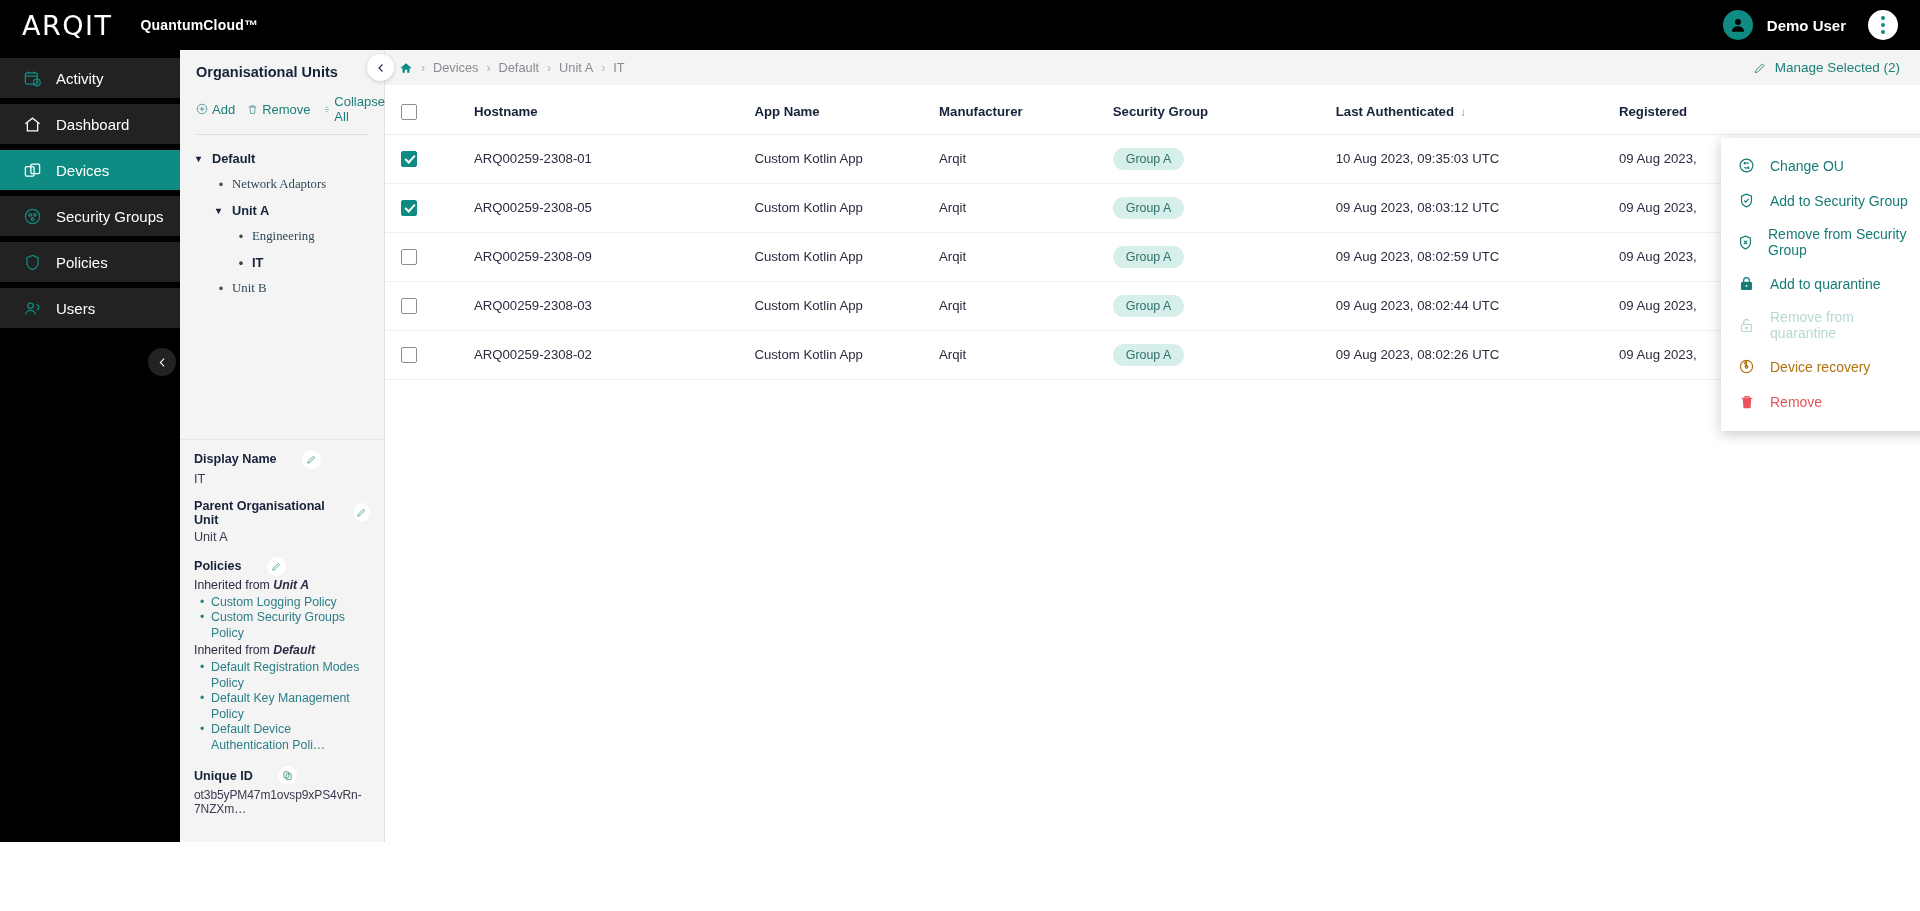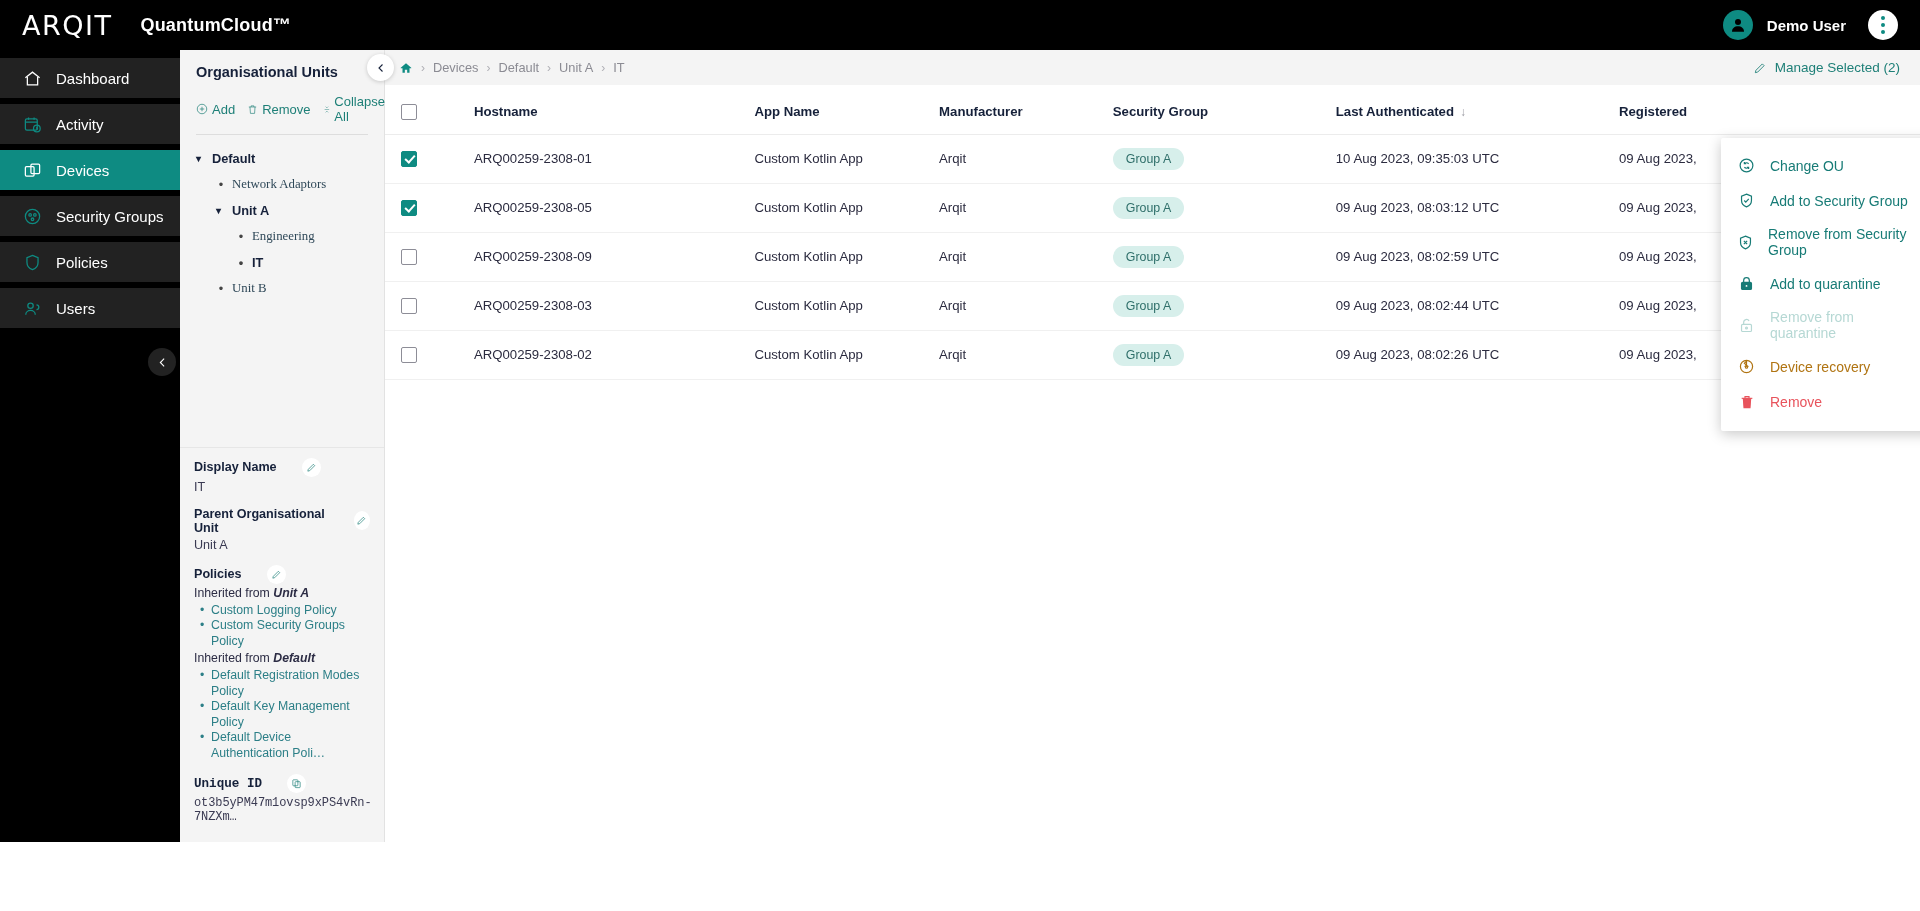--- a/index.html
+++ b/index.html
@@ -12,21 +12,21 @@
 
   
   .topbar {
     height: 50px; background: #000000; display: flex; align-items: center;
     padding: 0 22px; flex: 0 0 50px; position: relative; z-index: 40;
   }
   .logo {
     color: #ffffff; font-size: 27px; letter-spacing: 1.5px; font-weight: 400;
     font-family: "DejaVu Sans", sans-serif;
   }
-  .product { color: #ffffff; font-size: 18px; font-weight: bold; margin-left: 28px; letter-spacing: .2px; }
+  .product { color: #ffffff; font-size: 14px; font-weight: bold; margin-left: 28px; letter-spacing: .2px; }
   .topbar-right { margin-left: auto; display: flex; align-items: center; gap: 14px; }
   .avatar-circle {
     width: 30px; height: 30px; border-radius: 50%; background: #0e8b82;
     display: flex; align-items: center; justify-content: center;
   }
   .avatar-circle svg { display: block; }
   .username { color: #ffffff; font-size: 15px; font-weight: bold; }
   .kebab {
     width: 30px; height: 30px; border-radius: 50%; background: #ffffff;
     display: flex; flex-direction: column; align-items: center; justify-content: center; gap: 3px;
@@ -193,39 +193,39 @@
         <i></i>
           <i></i>
           <i></i>
       </div>
     </div>
   </div>
 
   <div class="body">
 
     <div class="leftnav">
-      <div class="navitem active" style="background:#222;">
-        <span class="nicon">
-          <svg width="19" height="19" viewBox="0 0 24 24">
-              <path d="M3 11l9-7 9 7"></path>
-              <path d="M5.5 10v10h13V10"></path>
-            </svg>
-        </span>
-        <span>Dashboard</span>
-      </div>
       <div class="navitem">
         <span class="nicon">
           <svg width="19" height="19" viewBox="0 0 24 24">
               <rect x="3" y="5" width="15" height="14" rx="2"></rect>
               <path d="M3 9h15M7 3v3M14 3v3"></path>
               <circle cx="17.5" cy="17" r="4.2"></circle>
               <path d="M17.5 15v2l1.4 1"></path>
             </svg>
         </span>
         <span>Activity</span>
+      </div>
+      <div class="navitem active" style="background:#222;">
+        <span class="nicon">
+          <svg width="19" height="19" viewBox="0 0 24 24">
+              <path d="M3 11l9-7 9 7"></path>
+              <path d="M5.5 10v10h13V10"></path>
+            </svg>
+        </span>
+        <span>Dashboard</span>
       </div>
       <div class="navitem active">
         <span class="nicon">
           <svg width="19" height="19" viewBox="0 0 24 24">
               <rect x="3" y="7" width="11" height="12" rx="1.4"></rect>
               <rect x="10" y="4" width="11" height="12" rx="1.4"></rect>
             </svg>
         </span>
         <span>Devices</span>
       </div>
@@ -366,21 +366,21 @@
           <div class="inh" style="">
             <span>Inherited from </span><b>Default</b>
           </div>
           <ul class="plist">
             <li>Default Registration Modes Policy</li>
             <li>Default Key Management Policy</li>
             <li>Default Device Authentication Poli…</li>
           </ul>
         </div>
 
-        <div class="d-row" style="margin-bottom:4px;font-family:Liberation Mono, monospace;">
+        <div class="d-row" style="margin-bottom:12px;">
           <div class="d-label">
             <span>Unique ID</span>
             <span class="pencil">
               <svg width="11" height="11" viewBox="0 0 24 24">
                   <rect x="4" y="4" width="11" height="13" rx="1.4"></rect>
                   <rect x="9" y="8" width="11" height="13" rx="1.4"></rect>
                 </svg>
             </span>
           </div>
           <div class="uid">ot3b5yPM47m1ovsp9xPS4vRn-7NZXm…</div>

